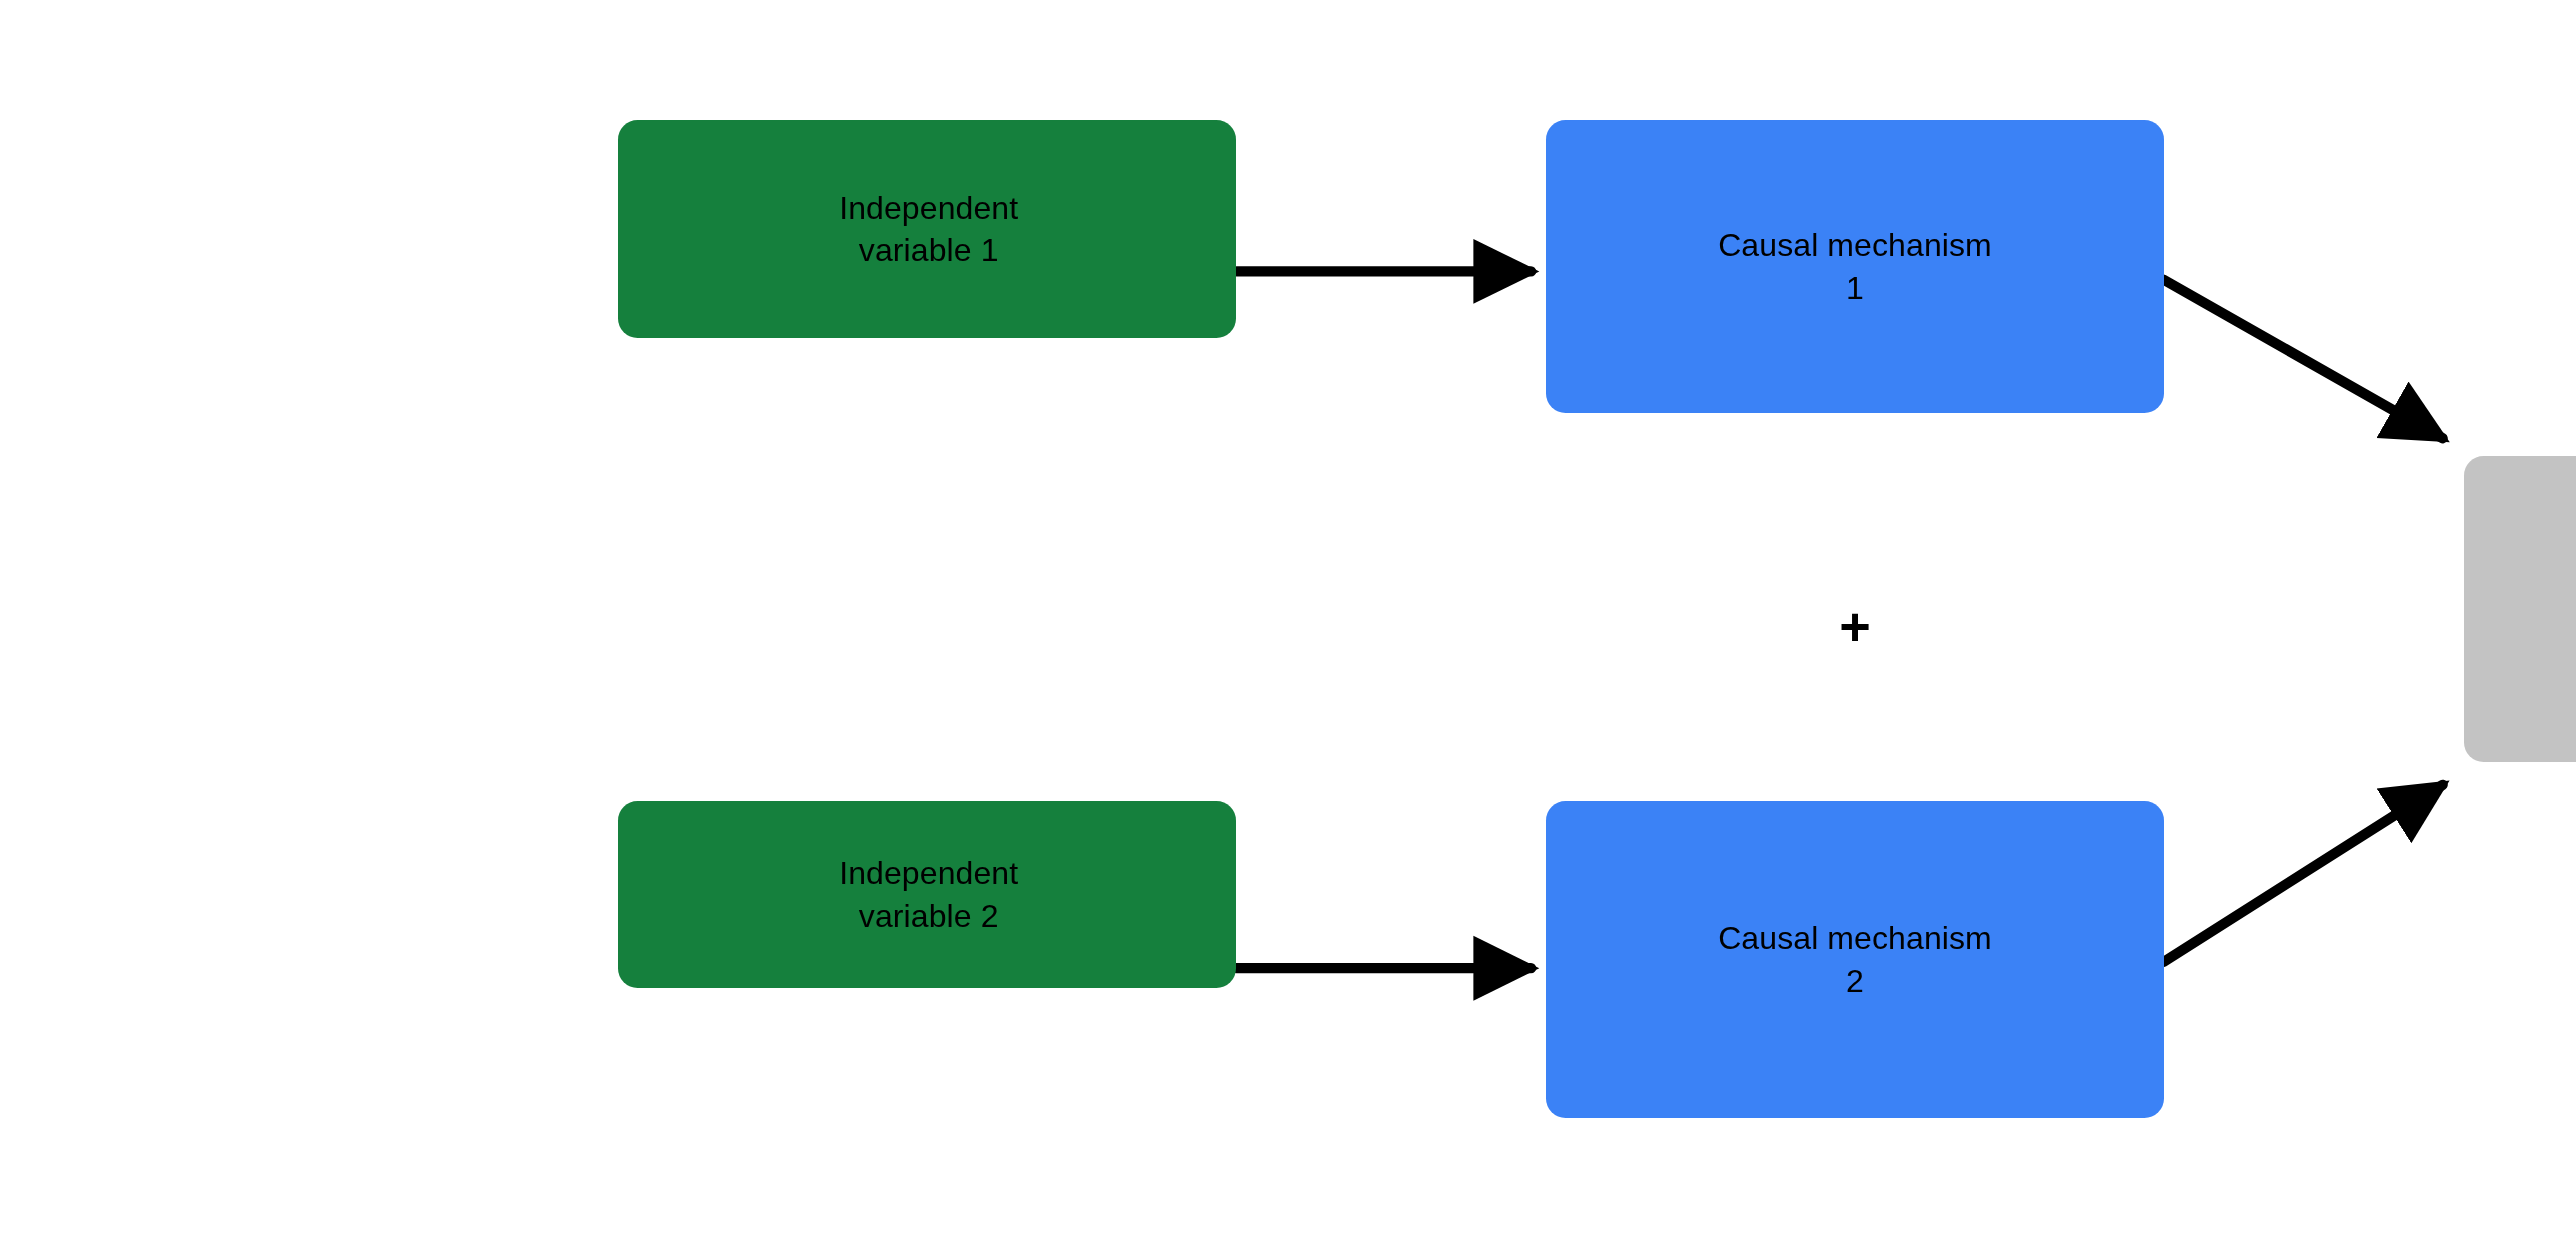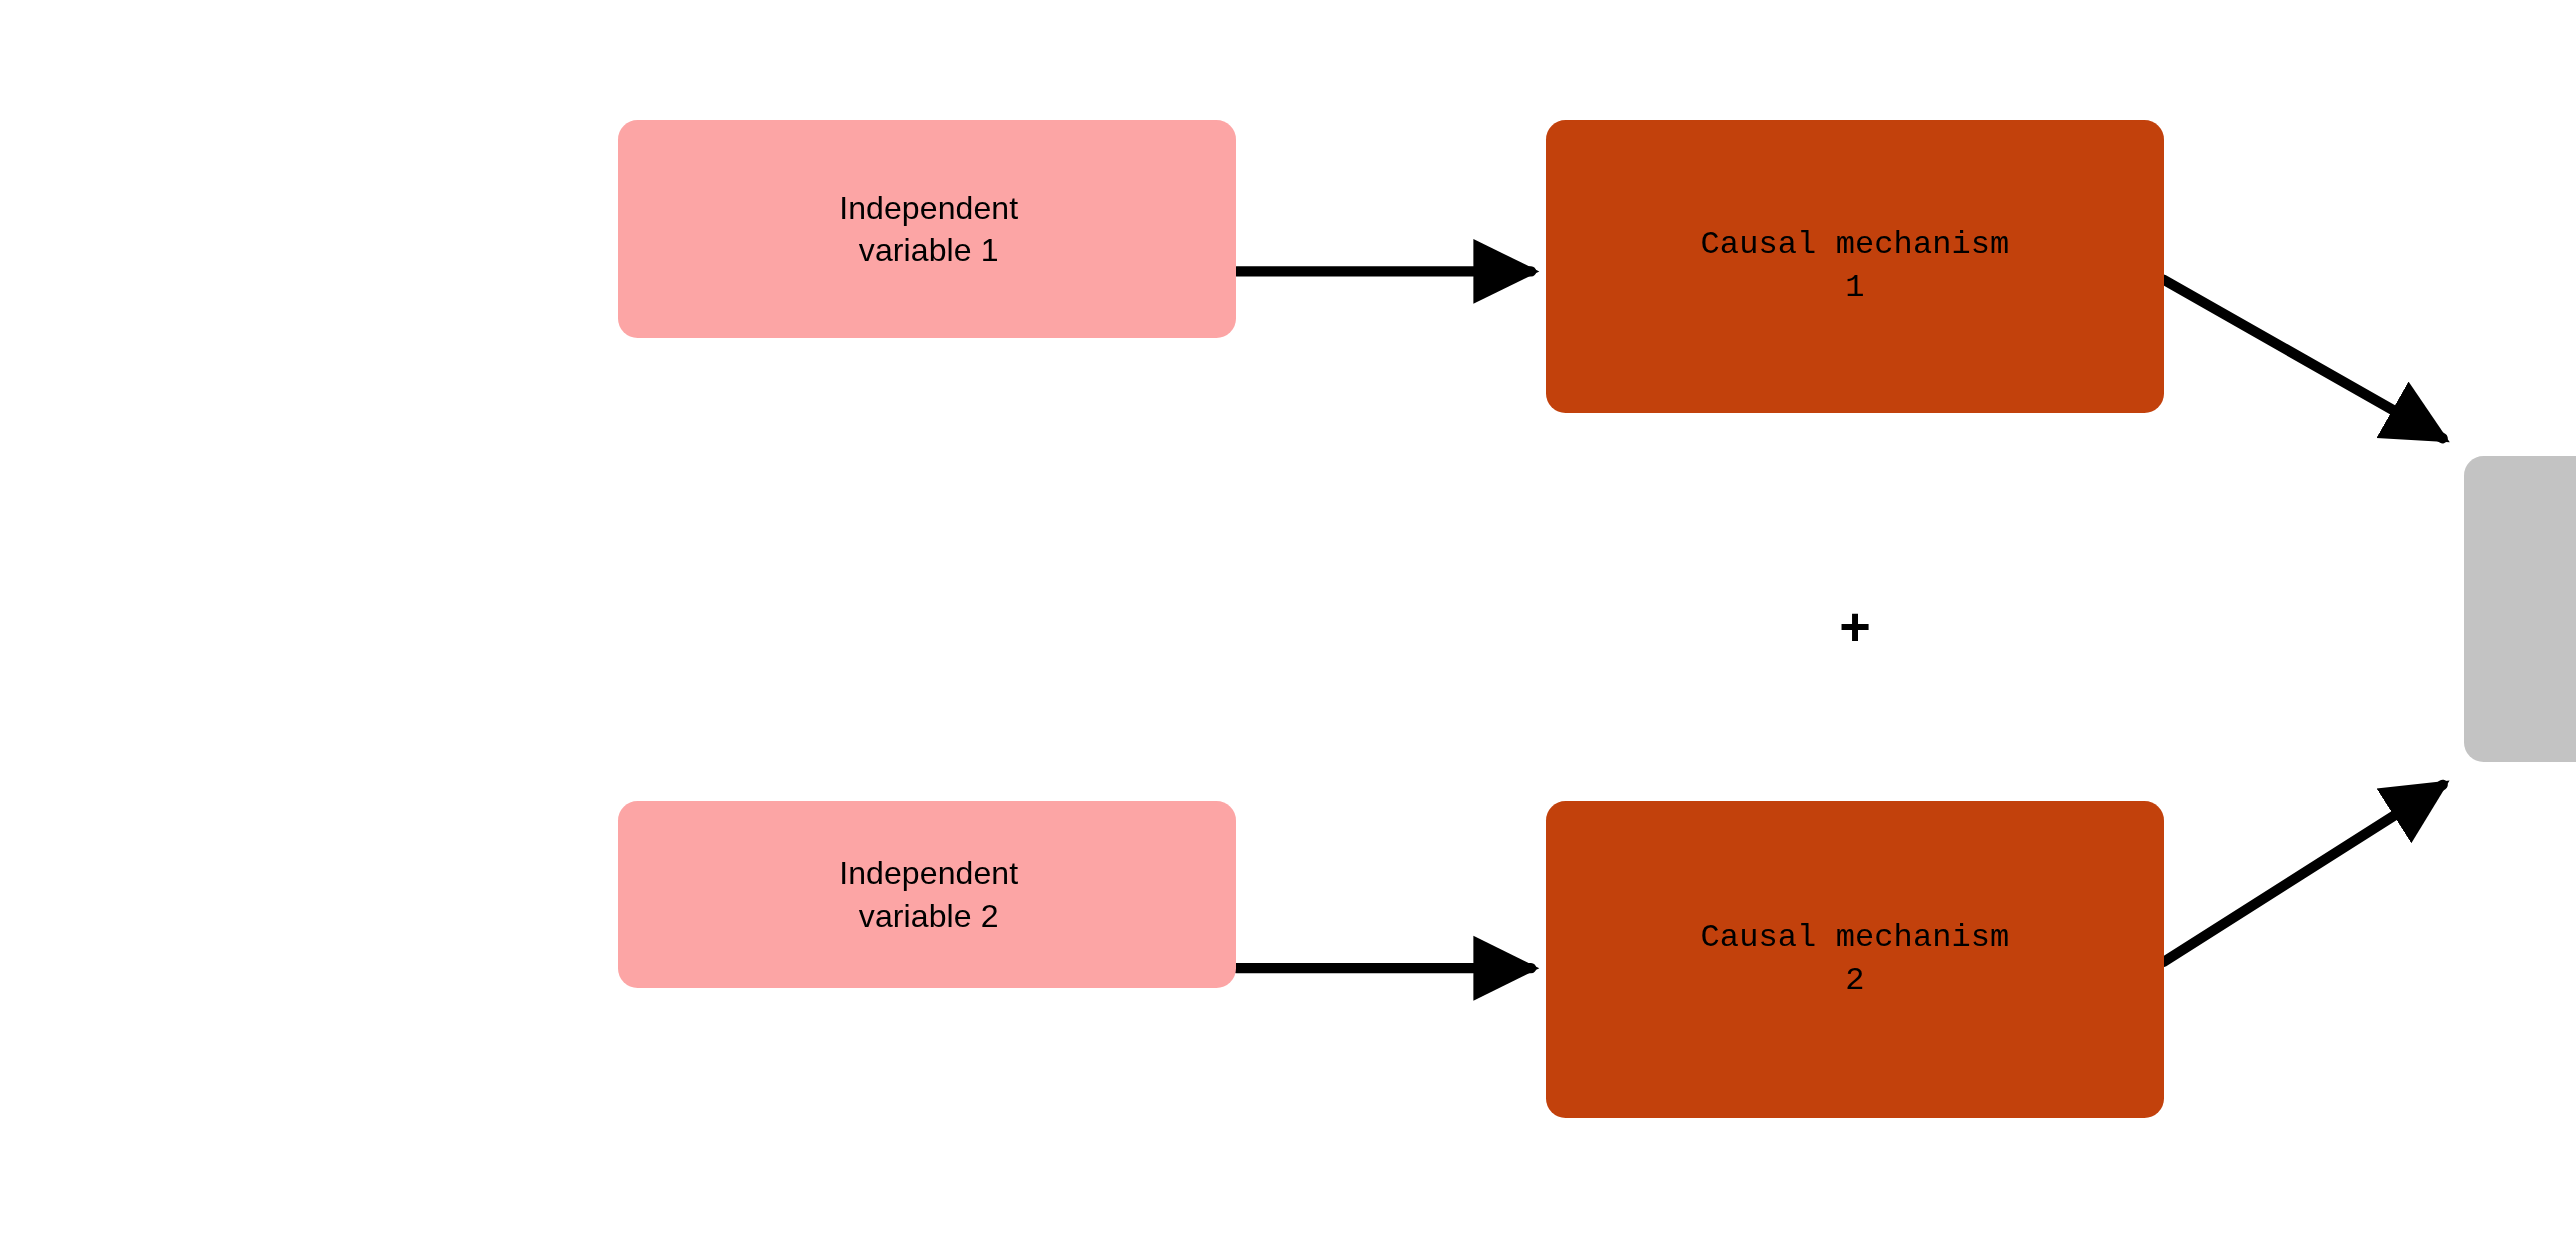--- a/index.html
+++ b/index.html
@@ -37,22 +37,22 @@
     border-radius: 19.6px;
     color: #000000;
     font-size: 32px;
     line-height: 1.32;
     letter-spacing: 0.1px;
     font-weight: 400;
     font-stretch: condensed;
     padding: 0 20.6px;
     white-space: pre-line;
   }
-  .node-independent { background: #fca5a5; padding-left: 24px; }
-  .node-mechanism   { background: #c2410c; font-family: Liberation Mono, monospace; }
+  .node-independent { background: #15803d; padding-left: 24px; }
+  .node-mechanism   { background: #3b82f6; }
   .node-dependent   { background: #c3c3c3; }
 
   
   #iv1 { left: 618px; top: 120px;  width: 618px; height: 218px; }
   
   #cm1 { left: 1546px; top: 120px;  width: 618px; height: 293px; }
   
   #dv  { left: 2464px; top: 456px;  width: 626px; height: 306px; }
   
   #iv2 { left: 618px; top: 801px; width: 618px; height: 187px; }

